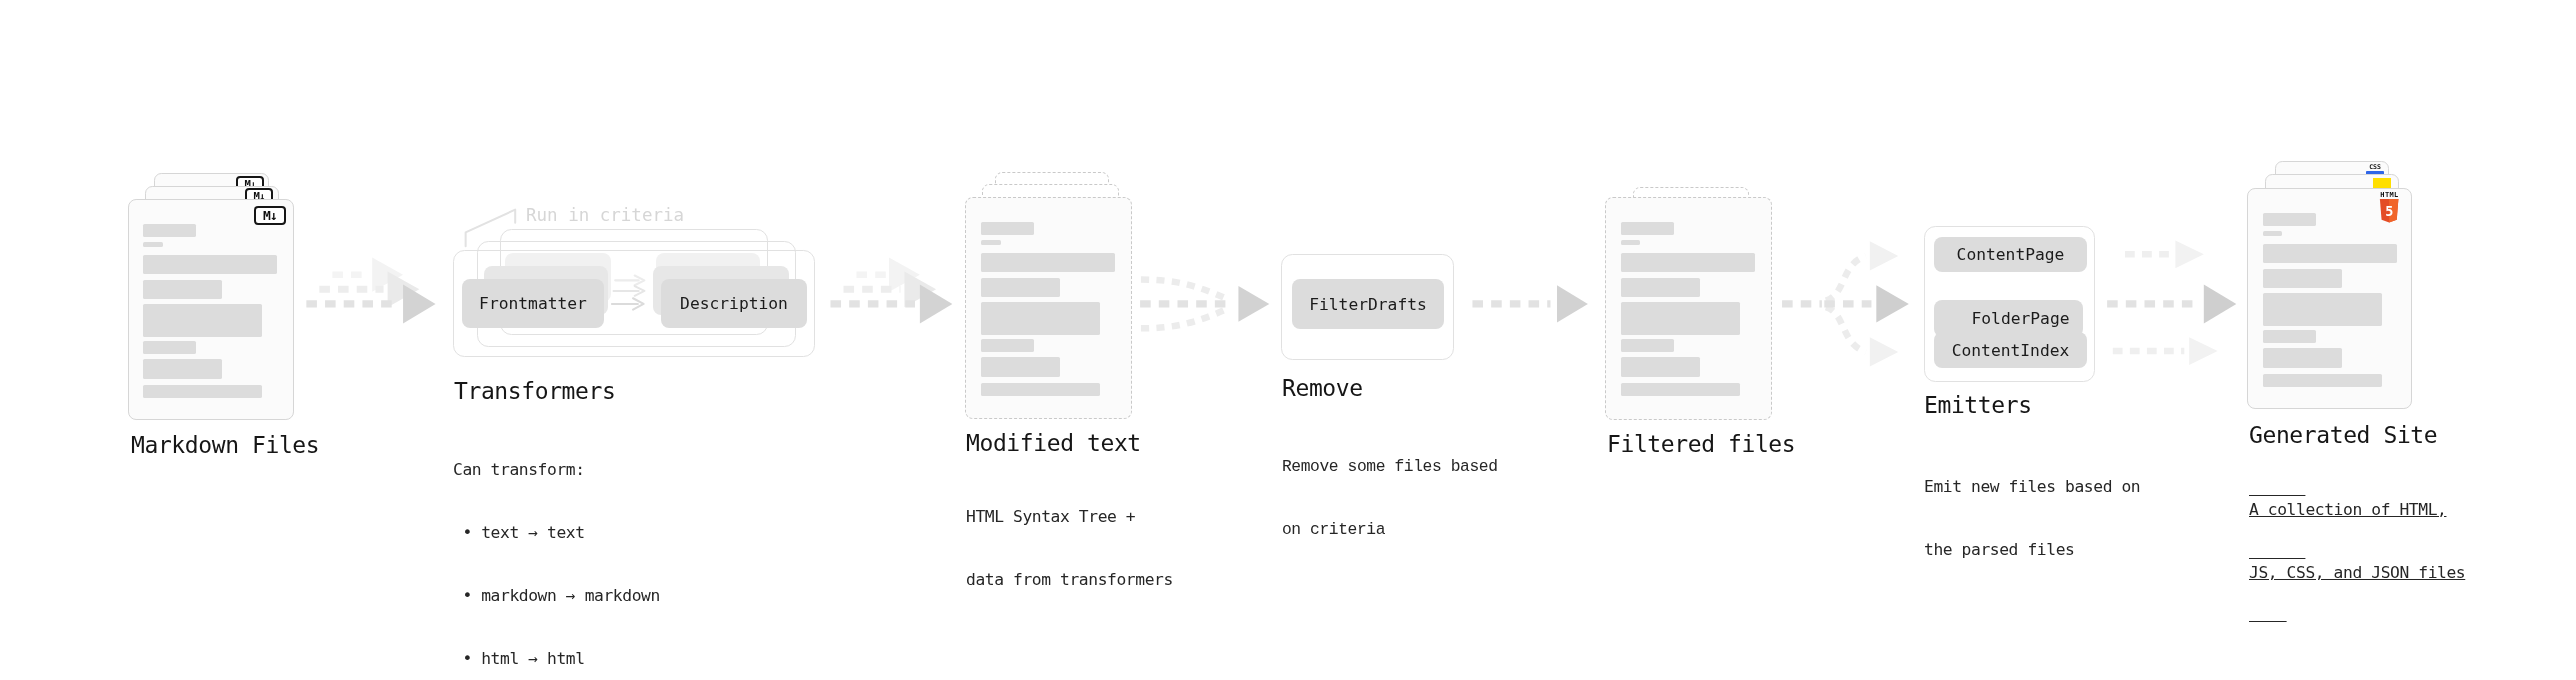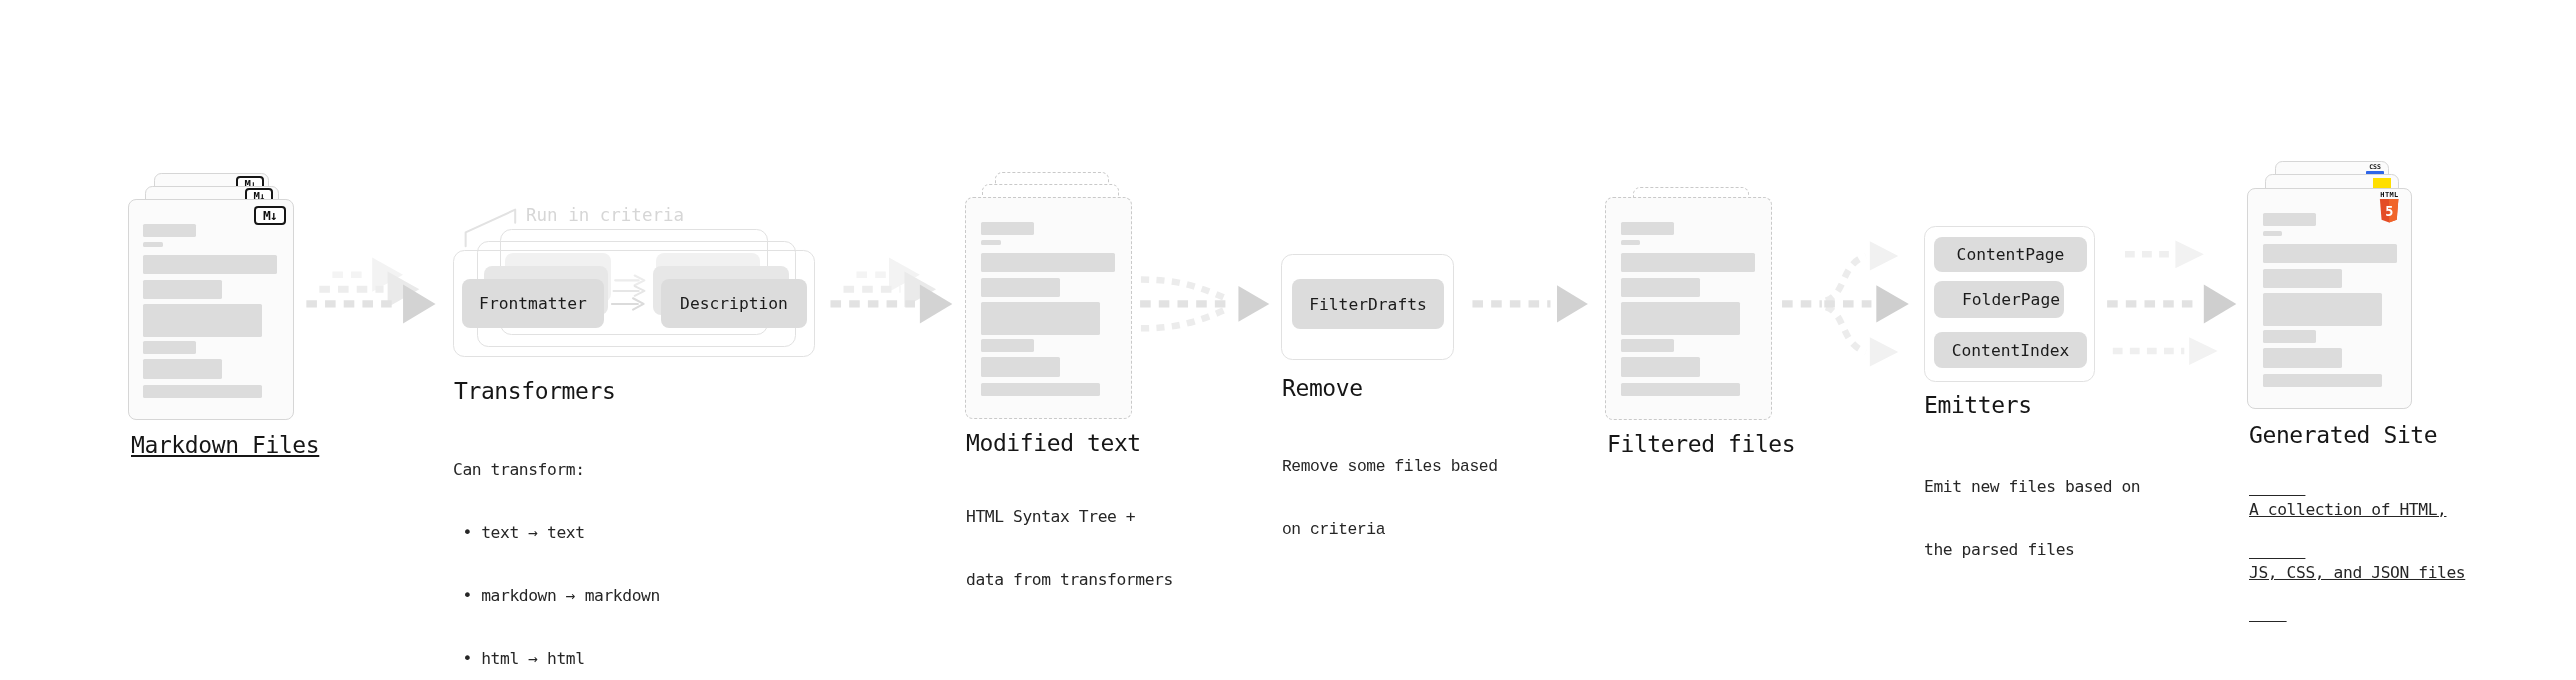--- a/index.html
+++ b/index.html
@@ -49,21 +49,21 @@
       <div class="bar" style="left:14px;top:24.4px;width:53px;height:13px;"></div>
       <div class="bar" style="left:14px;top:42px;width:19.5px;height:4.9px;"></div>
       <div class="bar" style="left:14px;top:55px;width:134px;height:18.7px;"></div>
       <div class="bar" style="left:14px;top:80px;width:79px;height:18.7px;"></div>
       <div class="bar" style="left:14px;top:104px;width:119px;height:32.5px;"></div>
       <div class="bar" style="left:14px;top:141px;width:53px;height:13px;"></div>
       <div class="bar" style="left:14px;top:159px;width:79px;height:20.3px;"></div>
       <div class="bar" style="left:14px;top:185px;width:119px;height:13px;"></div>
     </div>
     <div class="md-badge front" style="left:254px;top:206px;">M↓</div>
-    <div class="heading" style="left:131px;top:433px;text-decoration:underline;">Markdown Files</div>
+    <div class="heading" style="left:131px;top:433px;">Markdown Files</div>
   </div>
 
   <div>
     <div class="obox" style="left:500px;top:229px;width:268px;height:106px;"></div>
     <div class="obox" style="left:477px;top:241px;width:319px;height:106px;"></div>
     <div class="obox" style="left:453px;top:250px;width:362px;height:107px;"></div>
 
     <div class="ghost g2" style="left:505px;top:253px;width:106px;height:49px;"></div>
     <div class="ghost g2" style="left:656px;top:253px;width:104px;height:49px;"></div>
     <div class="ghost g1" style="left:484px;top:266px;width:124px;height:49px;"></div>
@@ -124,21 +124,21 @@
       <div class="bar" style="left:14.6px;top:141px;width:53px;height:13px;"></div>
       <div class="bar" style="left:14.6px;top:159px;width:79px;height:20.3px;"></div>
       <div class="bar" style="left:14.6px;top:185px;width:119px;height:13px;"></div>
     </div>
     <div class="heading" style="left:1607px;top:432px;">Filtered files</div>
   </div>
 
   <div>
     <div class="obox fill" style="left:1924px;top:226px;width:171px;height:156px;"></div>
     <div class="pill" style="left:1934px;top:237px;width:153px;height:35px;">ContentPage</div>
-    <div class="pill" style="left:1934px;top:281px;width:130px;height:37px;padding-left:24px;">FolderPage</div>
+    <div class="pill" style="left:1934px;top:300px;width:149px;height:37px;padding-left:24px;">FolderPage</div>
     <div class="pill" style="left:1934px;top:332px;width:153px;height:36px;">ContentIndex</div>
     <div class="heading" style="left:1924px;top:393px;">Emitters</div>
     <div class="desc" style="left:1924px;top:434px;">
       <div>Emit new files based on</div>
       <div>the parsed files</div>
     </div>
   </div>
 
   <div>
     <div class="card back" style="left:2275px;top:161px;width:114px;height:41px;"></div>

